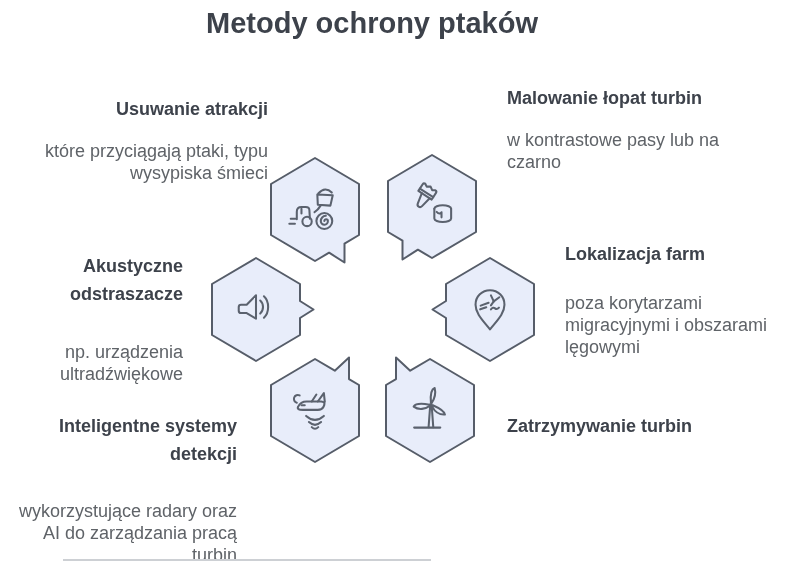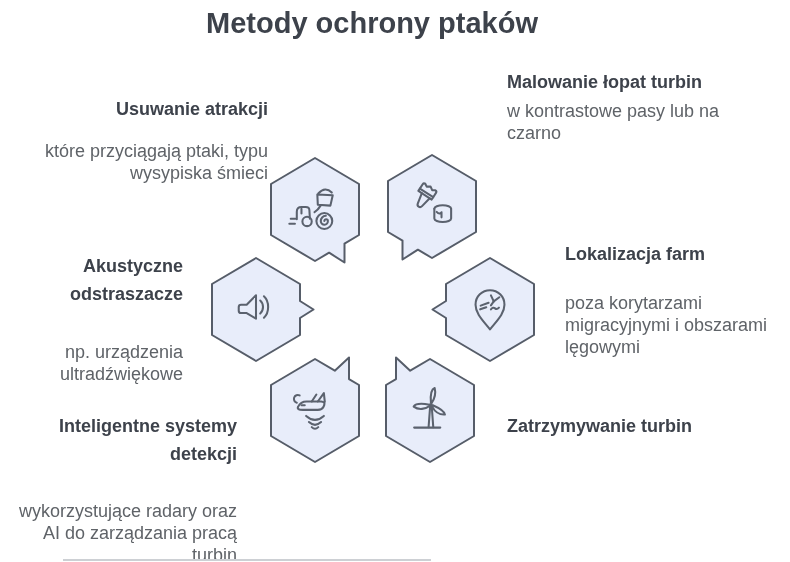--- a/index.html
+++ b/index.html
@@ -11,22 +11,22 @@
   }
   .title {
     position:absolute; left:0; top:6px; width:744px; text-align:center;
     font-size:29px; font-weight:bold; color:var(--heading-color); line-height:34px;
   }
   .method { position:absolute; }
   .method .heading { font-size:18px; font-weight:bold; color:var(--heading-color); line-height:28px; }
   .method .desc { font-size:18px; color:var(--body-color); line-height:22px; }
   .m-tl { left:30px;  top:95px;  width:238px; text-align:right; }
   .m-tl .desc { margin-top:17px; }
-  .m-tr { left:507px; top:68px;  width:252px; text-align:left; }
-  .m-tr .desc { margin-top:4px; }
+  .m-tr { left:507px; top:84px;  width:252px; text-align:left; }
+  .m-tr .desc { margin-top:17px; }
   .m-ml { left:0px;   top:252px; width:183px; text-align:right; }
   .m-ml .desc { margin-top:33px; }
   .m-mr { left:565px; top:240px; width:225px; text-align:left; }
   .m-mr .desc { margin-top:24px; }
   .m-bl { left:0px;   top:412px; width:237px; text-align:right; }
   .m-bl .desc { margin-top:32px; }
   .m-br { left:507px; top:412px; width:230px; text-align:left; }
   .m-br .desc { margin-top:22px; }
 
   .hex { position:absolute; width:100px; height:103px; }

